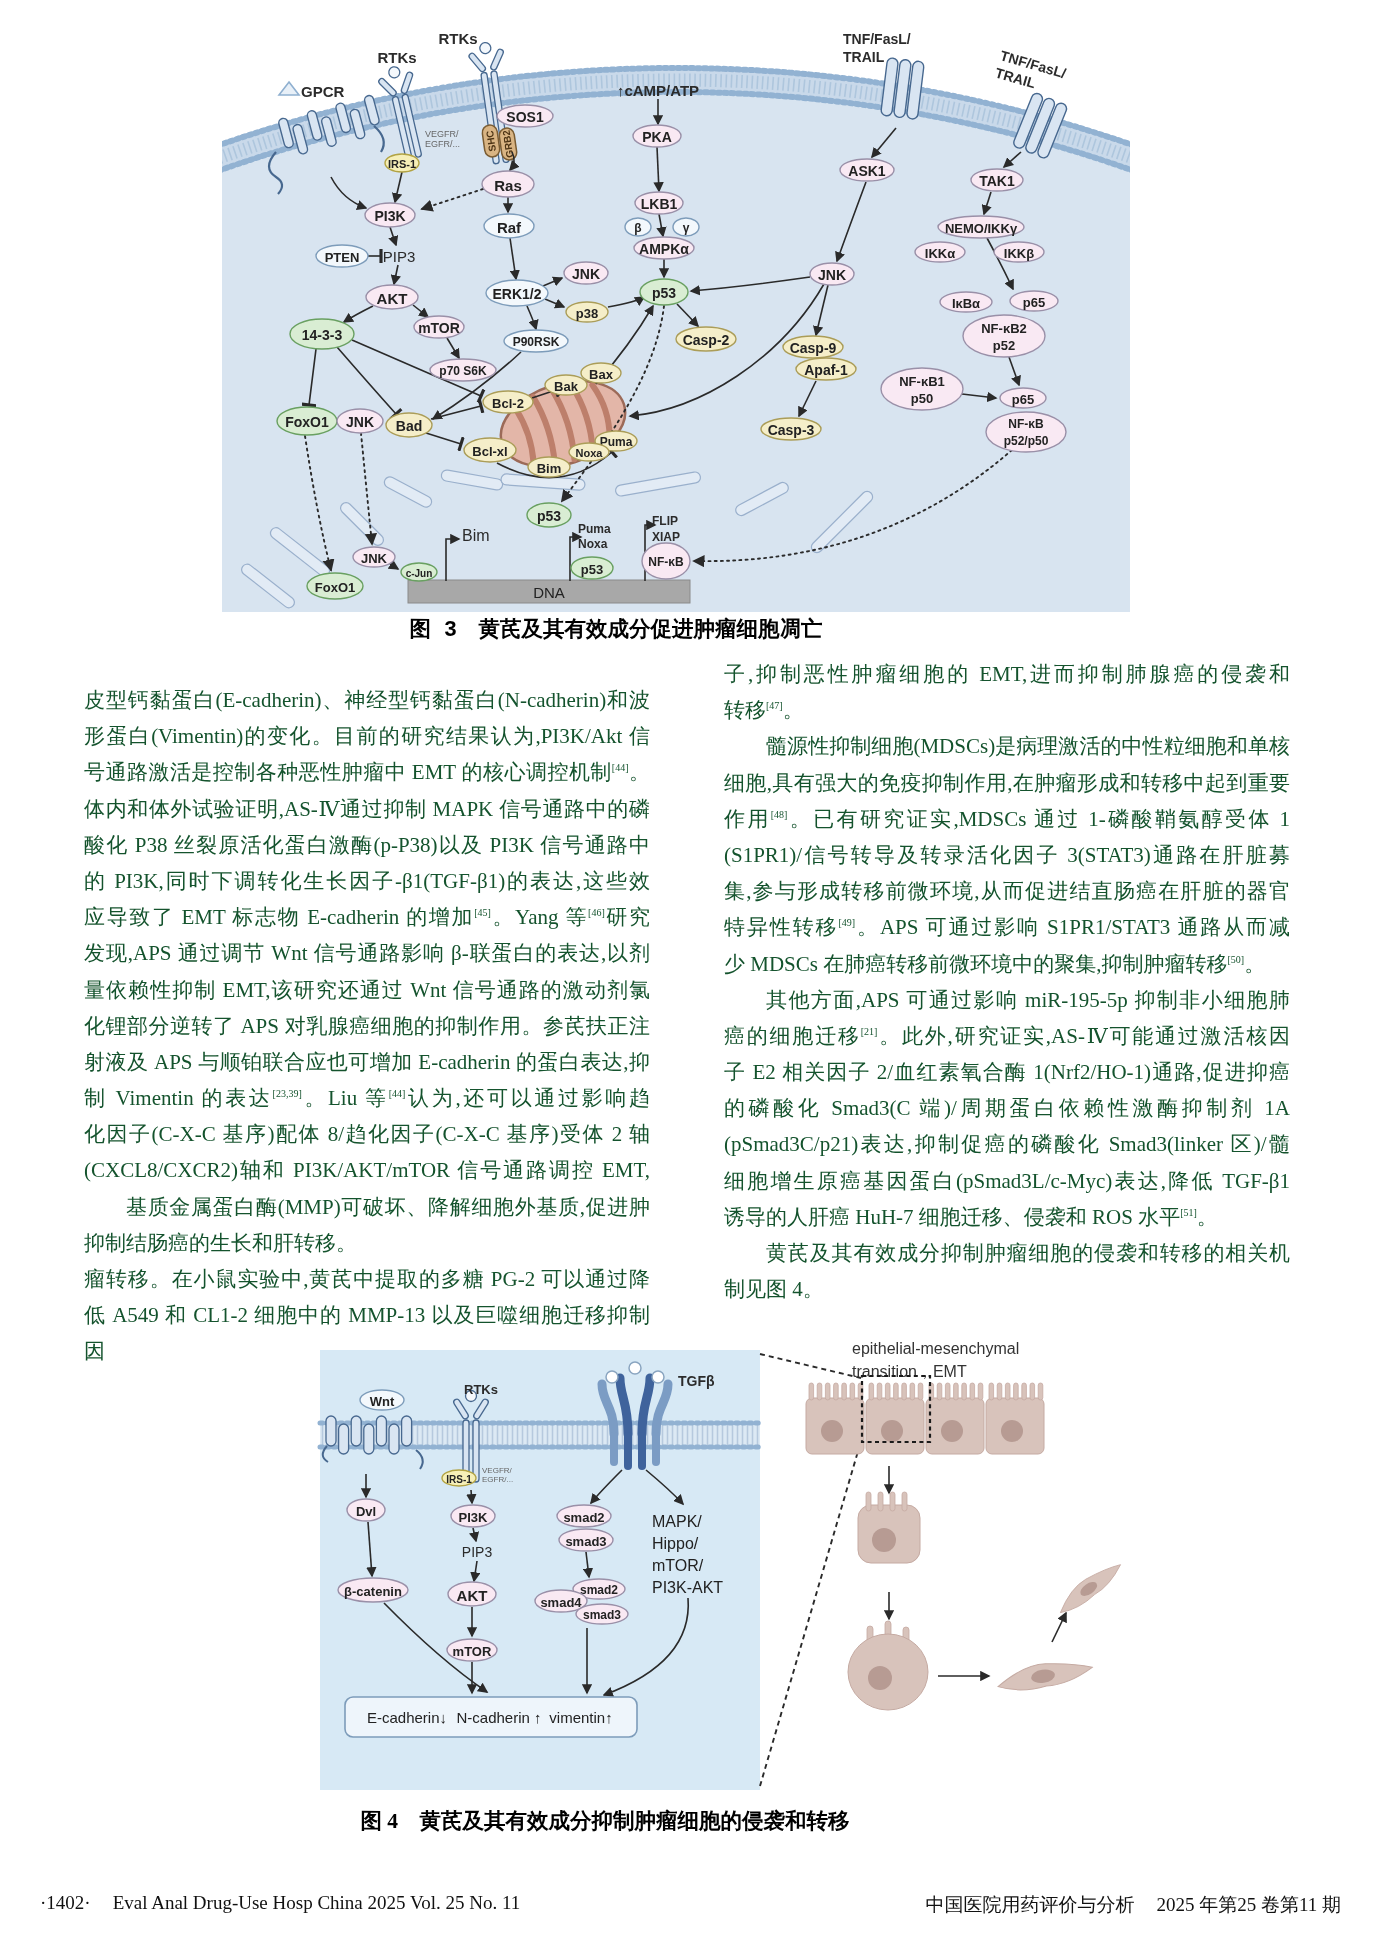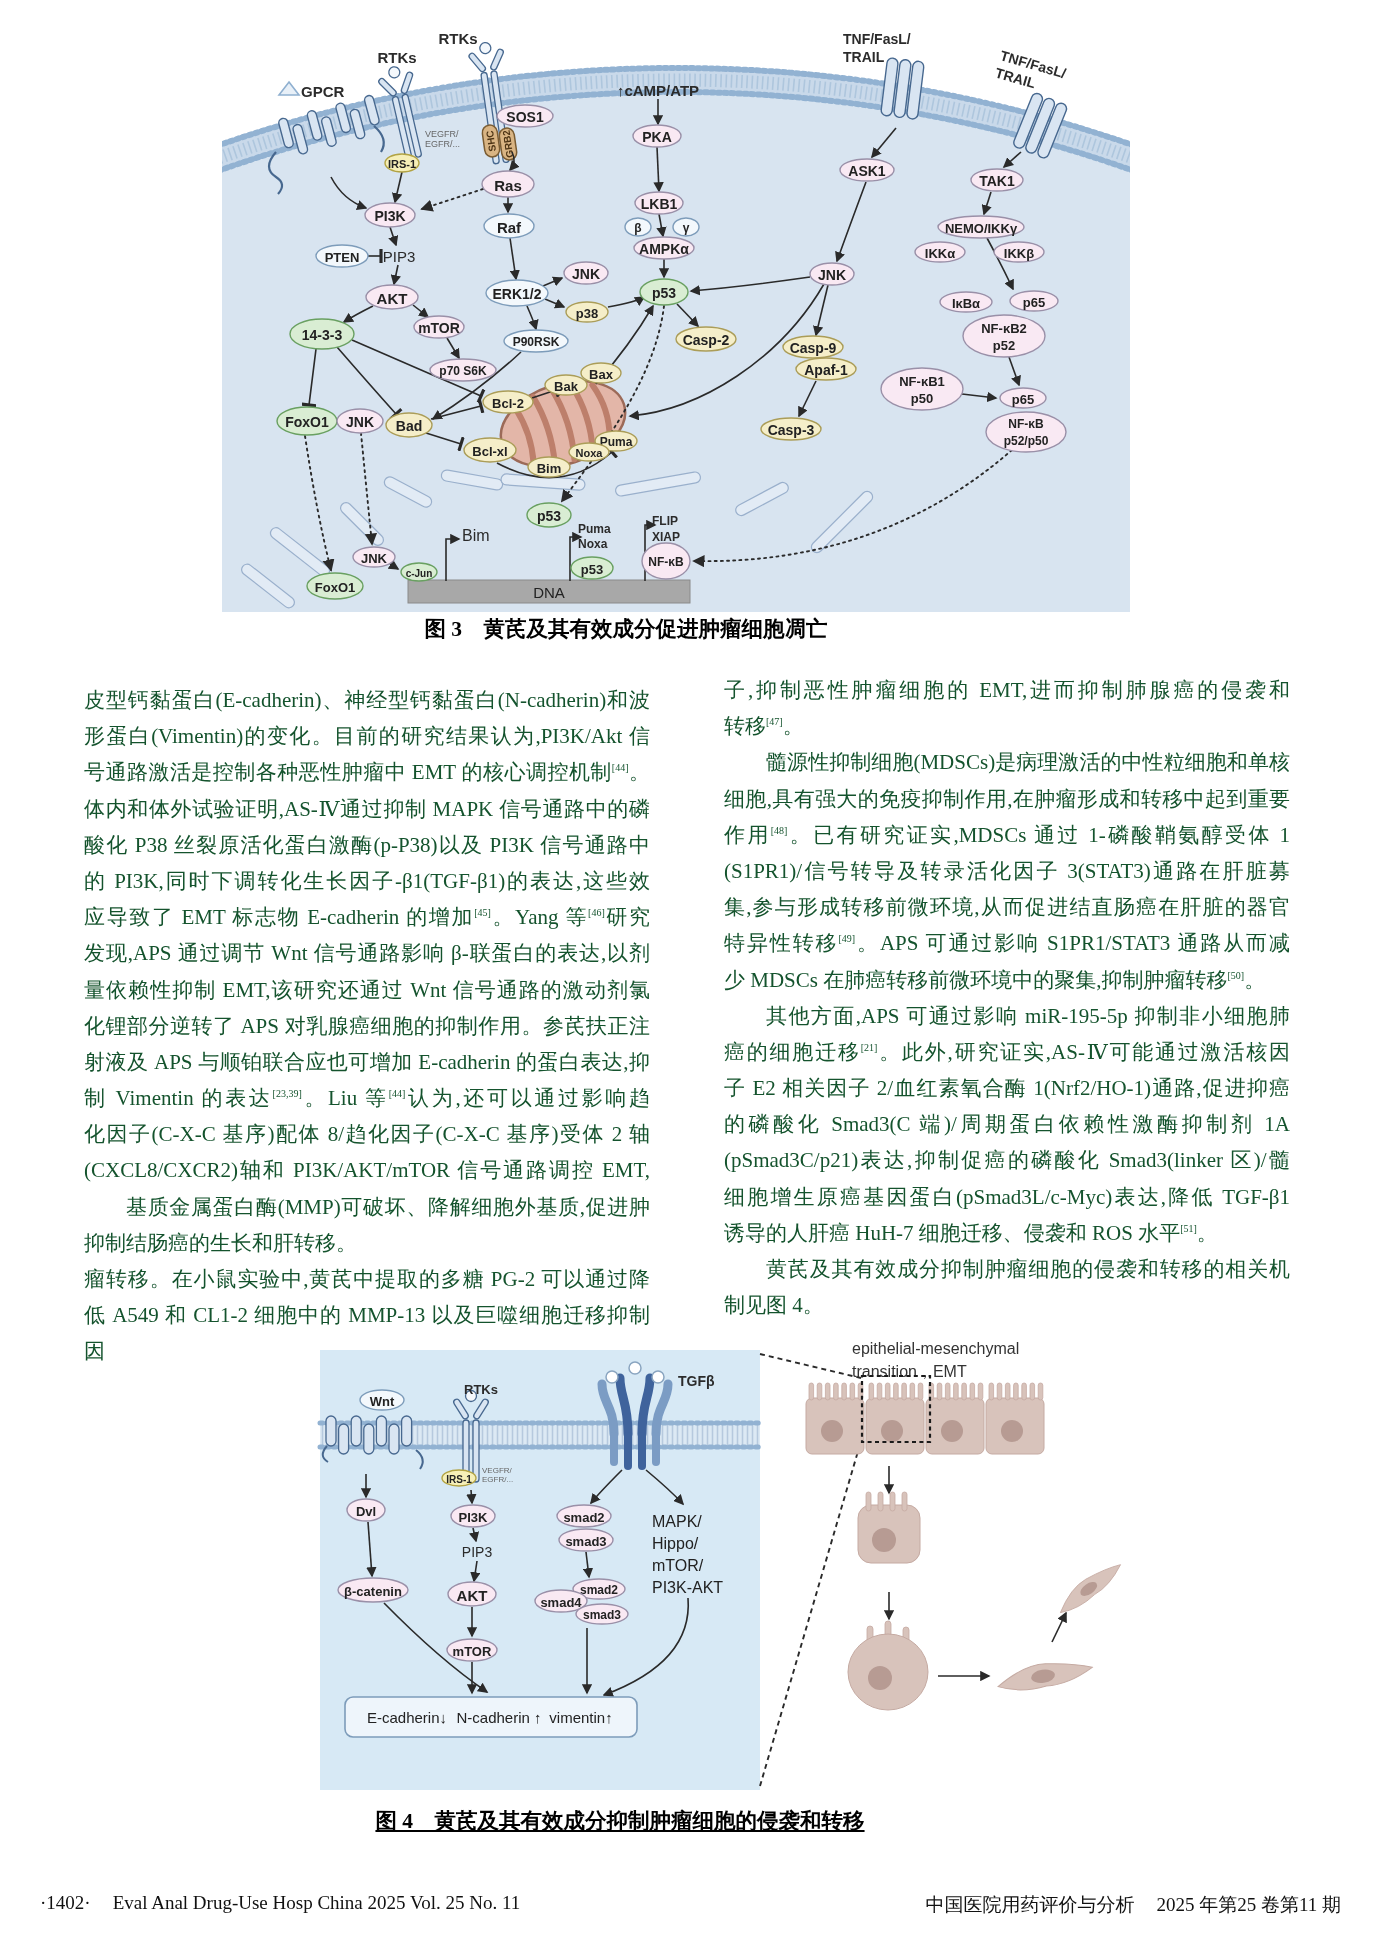--- a/index.html
+++ b/index.html
@@ -1,25 +1,25 @@
 <!DOCTYPE html>
 <html><head>
 <meta charset="utf-8">
 <style>
   html,body{margin:0;padding:0;background:#888;}
   .page{position:relative;width:1375px;height:1940px;background:#ffffff;overflow:hidden;
         font-family:"Liberation Serif","DejaVu Serif",serif;color:#111;}
   .figsvg{position:absolute;left:0;top:0;z-index:1;}
   svg text{font-family:"Liberation Sans","DejaVu Sans",sans-serif;}
   .caption{position:absolute;z-index:2;text-align:center;font-weight:bold;font-size:21.5px;color:#000;}
-  #cap3{left:172px;top:614px;width:908px;}
-  #cap4{left:200px;top:1806px;width:840px;text-decoration:underline;}
+  #cap3{left:162px;top:614px;width:908px;font-family:Liberation Mono, monospace;}
+  #cap4{left:185px;top:1806px;width:840px;}
   .col{position:absolute;z-index:2;width:566px;font-size:21px;color:#14532d;}
   #colL{left:84px;top:682px;}
-  #colR{left:724px;top:672px;}
+  #colR{left:724px;top:656px;}
   .tline{height:36.2px;line-height:36.2px;text-align:justify;text-align-last:justify;white-space:normal;overflow:visible;}
   .tline.end{text-align-last:left;}
   .tline.ind{text-indent:2em;}
   .tline sup{font-size:10px;line-height:0;vertical-align:super;}
   .footer{position:absolute;z-index:2;font-size:19px;color:#111;}
   #footL{left:40px;top:1892px;text-align:center;}
   #footR{left:735px;top:1892px;width:606px;text-align:right;}
   #footL .sp,#footR .sp{display:inline-block;width:22px;}
 </style>
 </head>

